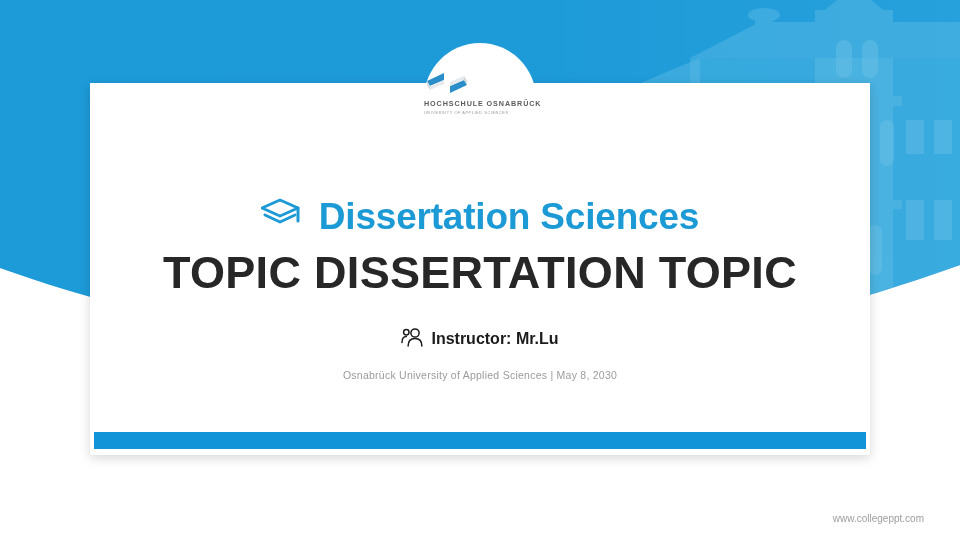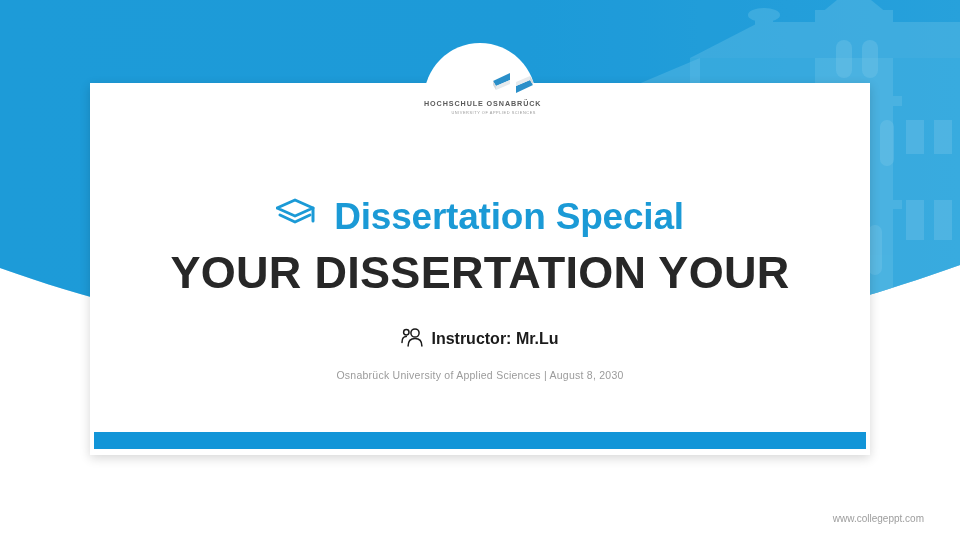--- a/index.html
+++ b/index.html
@@ -63,21 +63,21 @@
     height: 112px;
     border-radius: 50%;
     background: #ffffff;
     z-index: 3;
   }
   .logo-block {
     position: absolute;
     left: 424px;
     top: 70px;
     width: 112px;
-    text-align: right;
+    text-align: left;
     z-index: 4;
   }
   .logo-mark { height: 26px; margin-bottom: 3px; }
   .logo-name {
     font-size: 7.2px;
     letter-spacing: 0.9px;
     font-weight: bold;
     color: #5b5b5b;
     white-space: nowrap;
   }
@@ -238,41 +238,41 @@
     <div class="card-inner">
 
       <div class="headline-row">
         <span>
           <svg width="44" height="36" viewBox="0 0 44 36" xmlns="http://www.w3.org/2000/svg" fill="none" stroke="#1B9AD6" stroke-width="3" stroke-linejoin="round" stroke-linecap="round">
             <polygon points="19,4 37,12 19,20 1,12"></polygon>
             <polyline points="4,19 19,26 34,19"></polyline>
             <path d="M37,12 L37,25"></path>
           </svg>
         </span>
-        <span class="headline">Dissertation Special</span>
+        <span class="headline">Dissertation Sciences</span>
       </div>
 
-      <div class="main-title">YOUR DISSERTATION YOUR</div>
+      <div class="main-title">TOPIC DISSERTATION TOPIC</div>
 
       <div class="people-row">
 
         <div class="person">
           <span>
             <svg width="23" height="19" viewBox="0 0 23 19" xmlns="http://www.w3.org/2000/svg" fill="none" stroke="#1b1b1b" stroke-width="1.5" stroke-linecap="round">
               <circle cx="14" cy="5" r="4.1"></circle>
               <path d="M7.1,18 C7.1,12.6 10.3,10.4 14,10.4 C17.7,10.4 20.9,12.6 20.9,18"></path>
               <circle cx="5.3" cy="4.2" r="2.7"></circle>
               <path d="M1,14.4 C1,10.6 2.6,8.6 5.3,8.6"></path>
             </svg>
           </span>
           <span>Instructor: Mr.Lu</span>
         </div>
       </div>
 
-      <div class="meta-line">Osnabrück University of Applied Sciences | August 8, 2030</div>
+      <div class="meta-line">Osnabrück University of Applied Sciences | May 8, 2030</div>
     </div>
 
     <div class="card-bottom-bar"></div>
   </div>
 
   <div class="logo-notch"></div>
   <div class="logo-block">
     <div class="logo-mark">
       <svg width="46" height="26" viewBox="0 0 46 26" xmlns="http://www.w3.org/2000/svg">
         <polygon points="3,11 20,3 20,10 6,16" fill="#2A8FC9"></polygon>

